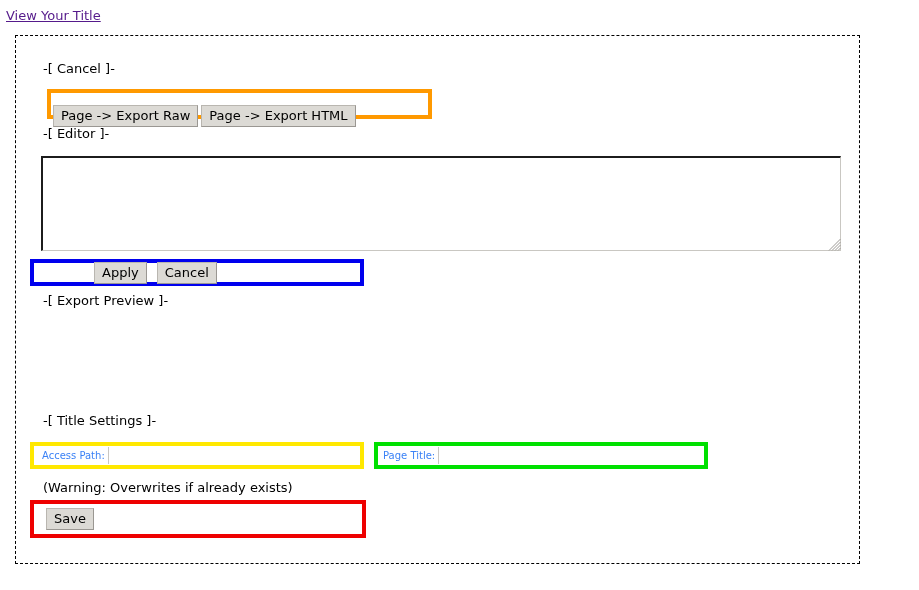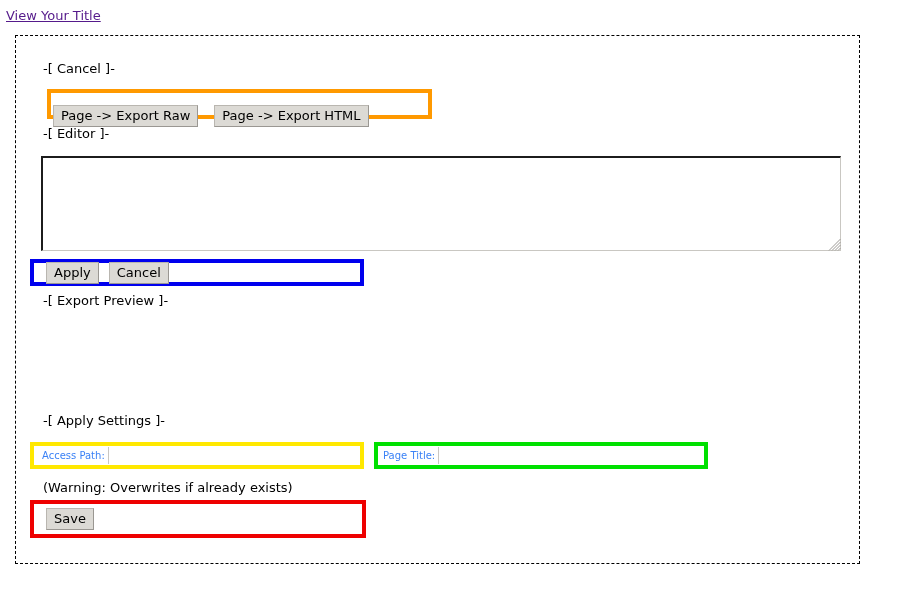--- a/index.html
+++ b/index.html
@@ -73,21 +73,21 @@
     border-bottom-color: #9a9792;
     font-family: "DejaVu Sans", sans-serif;
     font-size: 13px;
     line-height: 15px;
     color: #000000;
     padding: 2px 7px 3px 7px;
     cursor: pointer;
     white-space: nowrap;
   }
   #btn-export-raw { margin-left: 2px; }
-  #btn-export-html { margin-left: 16px; }
+  #btn-export-html { margin-left: 3px; }
 
   
   #editor-textarea {
     position: absolute;
     left: 25px;
     top: 120px;
     width: 800px;
     height: 95px;
     box-sizing: border-box;
     border: 1px solid #c9c7c2;
@@ -122,20 +122,21 @@
     border: 4px solid #0000ee;
     box-sizing: border-box;
     background: #ffffff;
   }
   #apply-cancel-highlight .btn-row {
     position: absolute;
     left: 0; top: 0;
     height: 100%;
     display: flex;
     align-items: center;
+    padding-left: 48px;
   }
   #btn-apply { margin-left: 12px; }
   #btn-cancel { margin-left: 10px; }
 
   
   #access-path-highlight {
     position: absolute;
     left: 14px;
     top: 406px;
     width: 334px;
@@ -238,21 +239,21 @@
     <div class="btn-row">
       <button class="sys-button" id="btn-apply">Apply</button>
       <button class="sys-button" id="btn-cancel">Cancel</button>
     </div>
   </div>
 
   <div class="section-label" style="left:27px; top:257px;">-[ Export Preview ]-</div>
 
   <div id="section-preview-area" style="position:absolute; left:27px; top:278px; width:790px; height:90px;"></div>
 
-  <div class="section-label" style="left:27px; top:377px;">-[ Apply Settings ]-</div>
+  <div class="section-label" style="left:27px; top:377px;">-[ Title Settings ]-</div>
 
   <div id="access-path-highlight">
     <span class="field-label">Access Path:</span>
     <input class="text-input" id="access-path-input" type="text" placeholder="" style="">
   </div>
 
   <div id="page-title-highlight">
     <span class="field-label">Page Title:</span>
     <input class="text-input" id="page-title-input" type="text" placeholder="" style="">
   </div>

